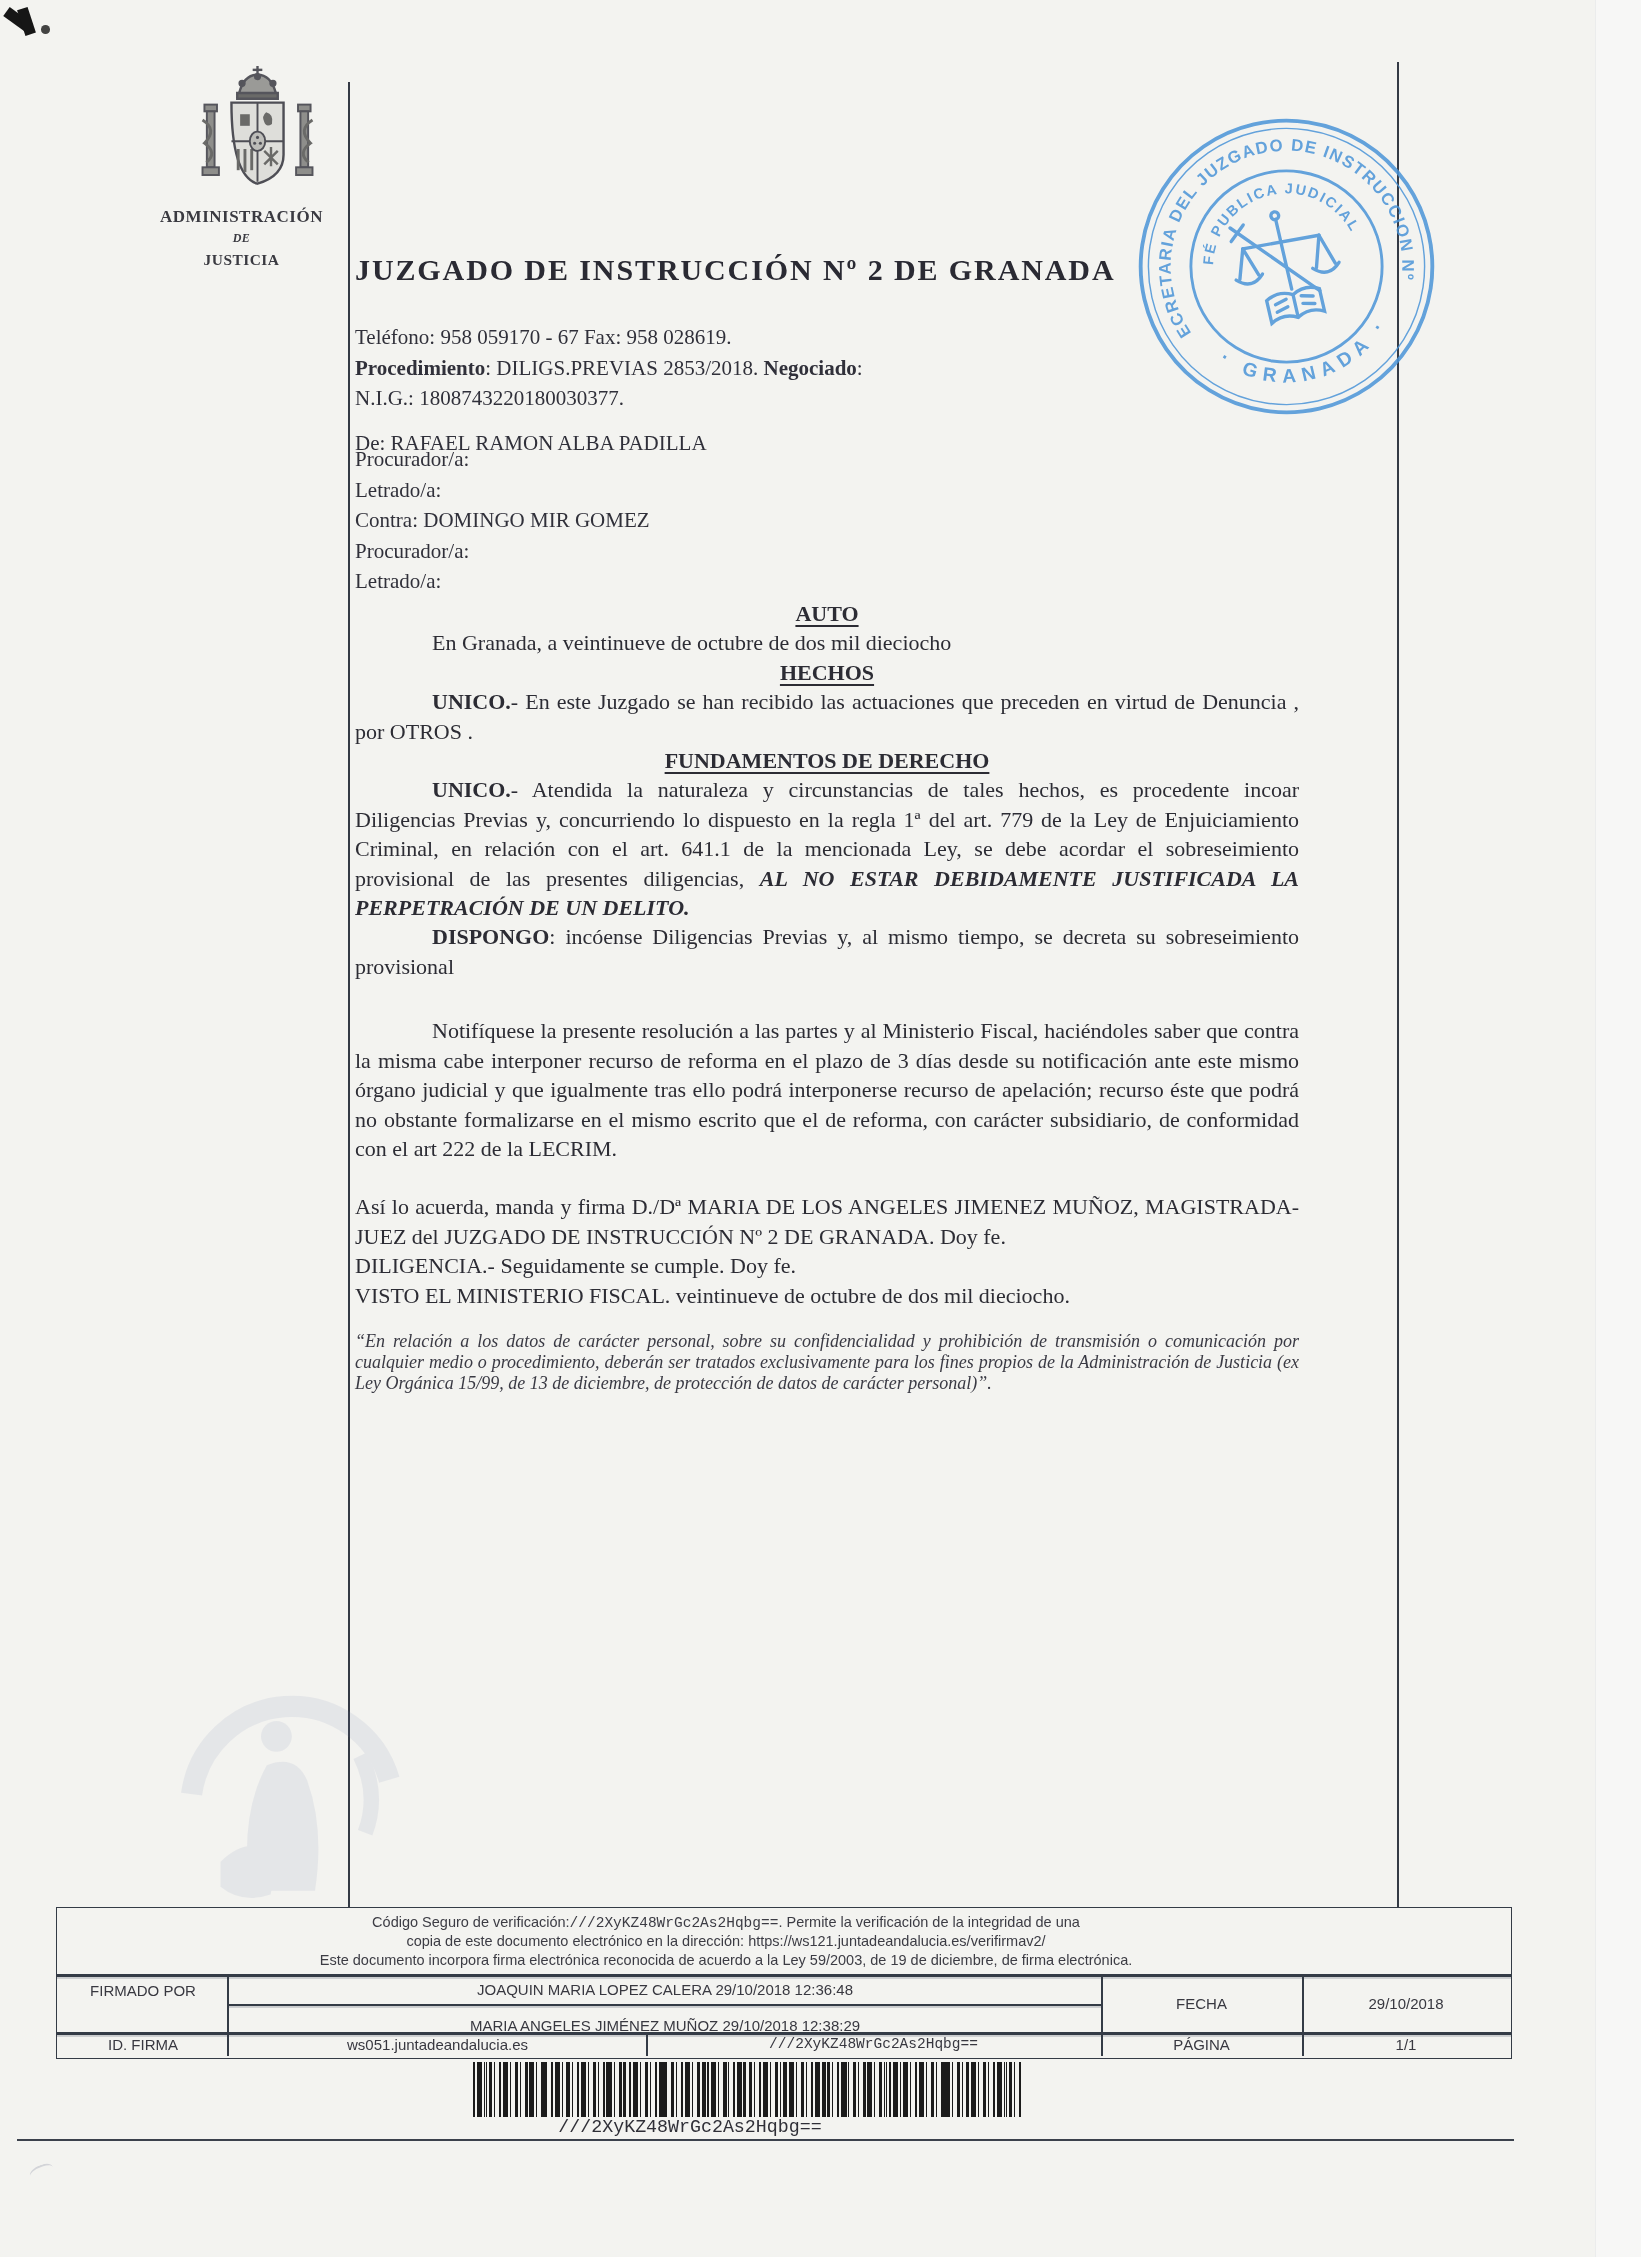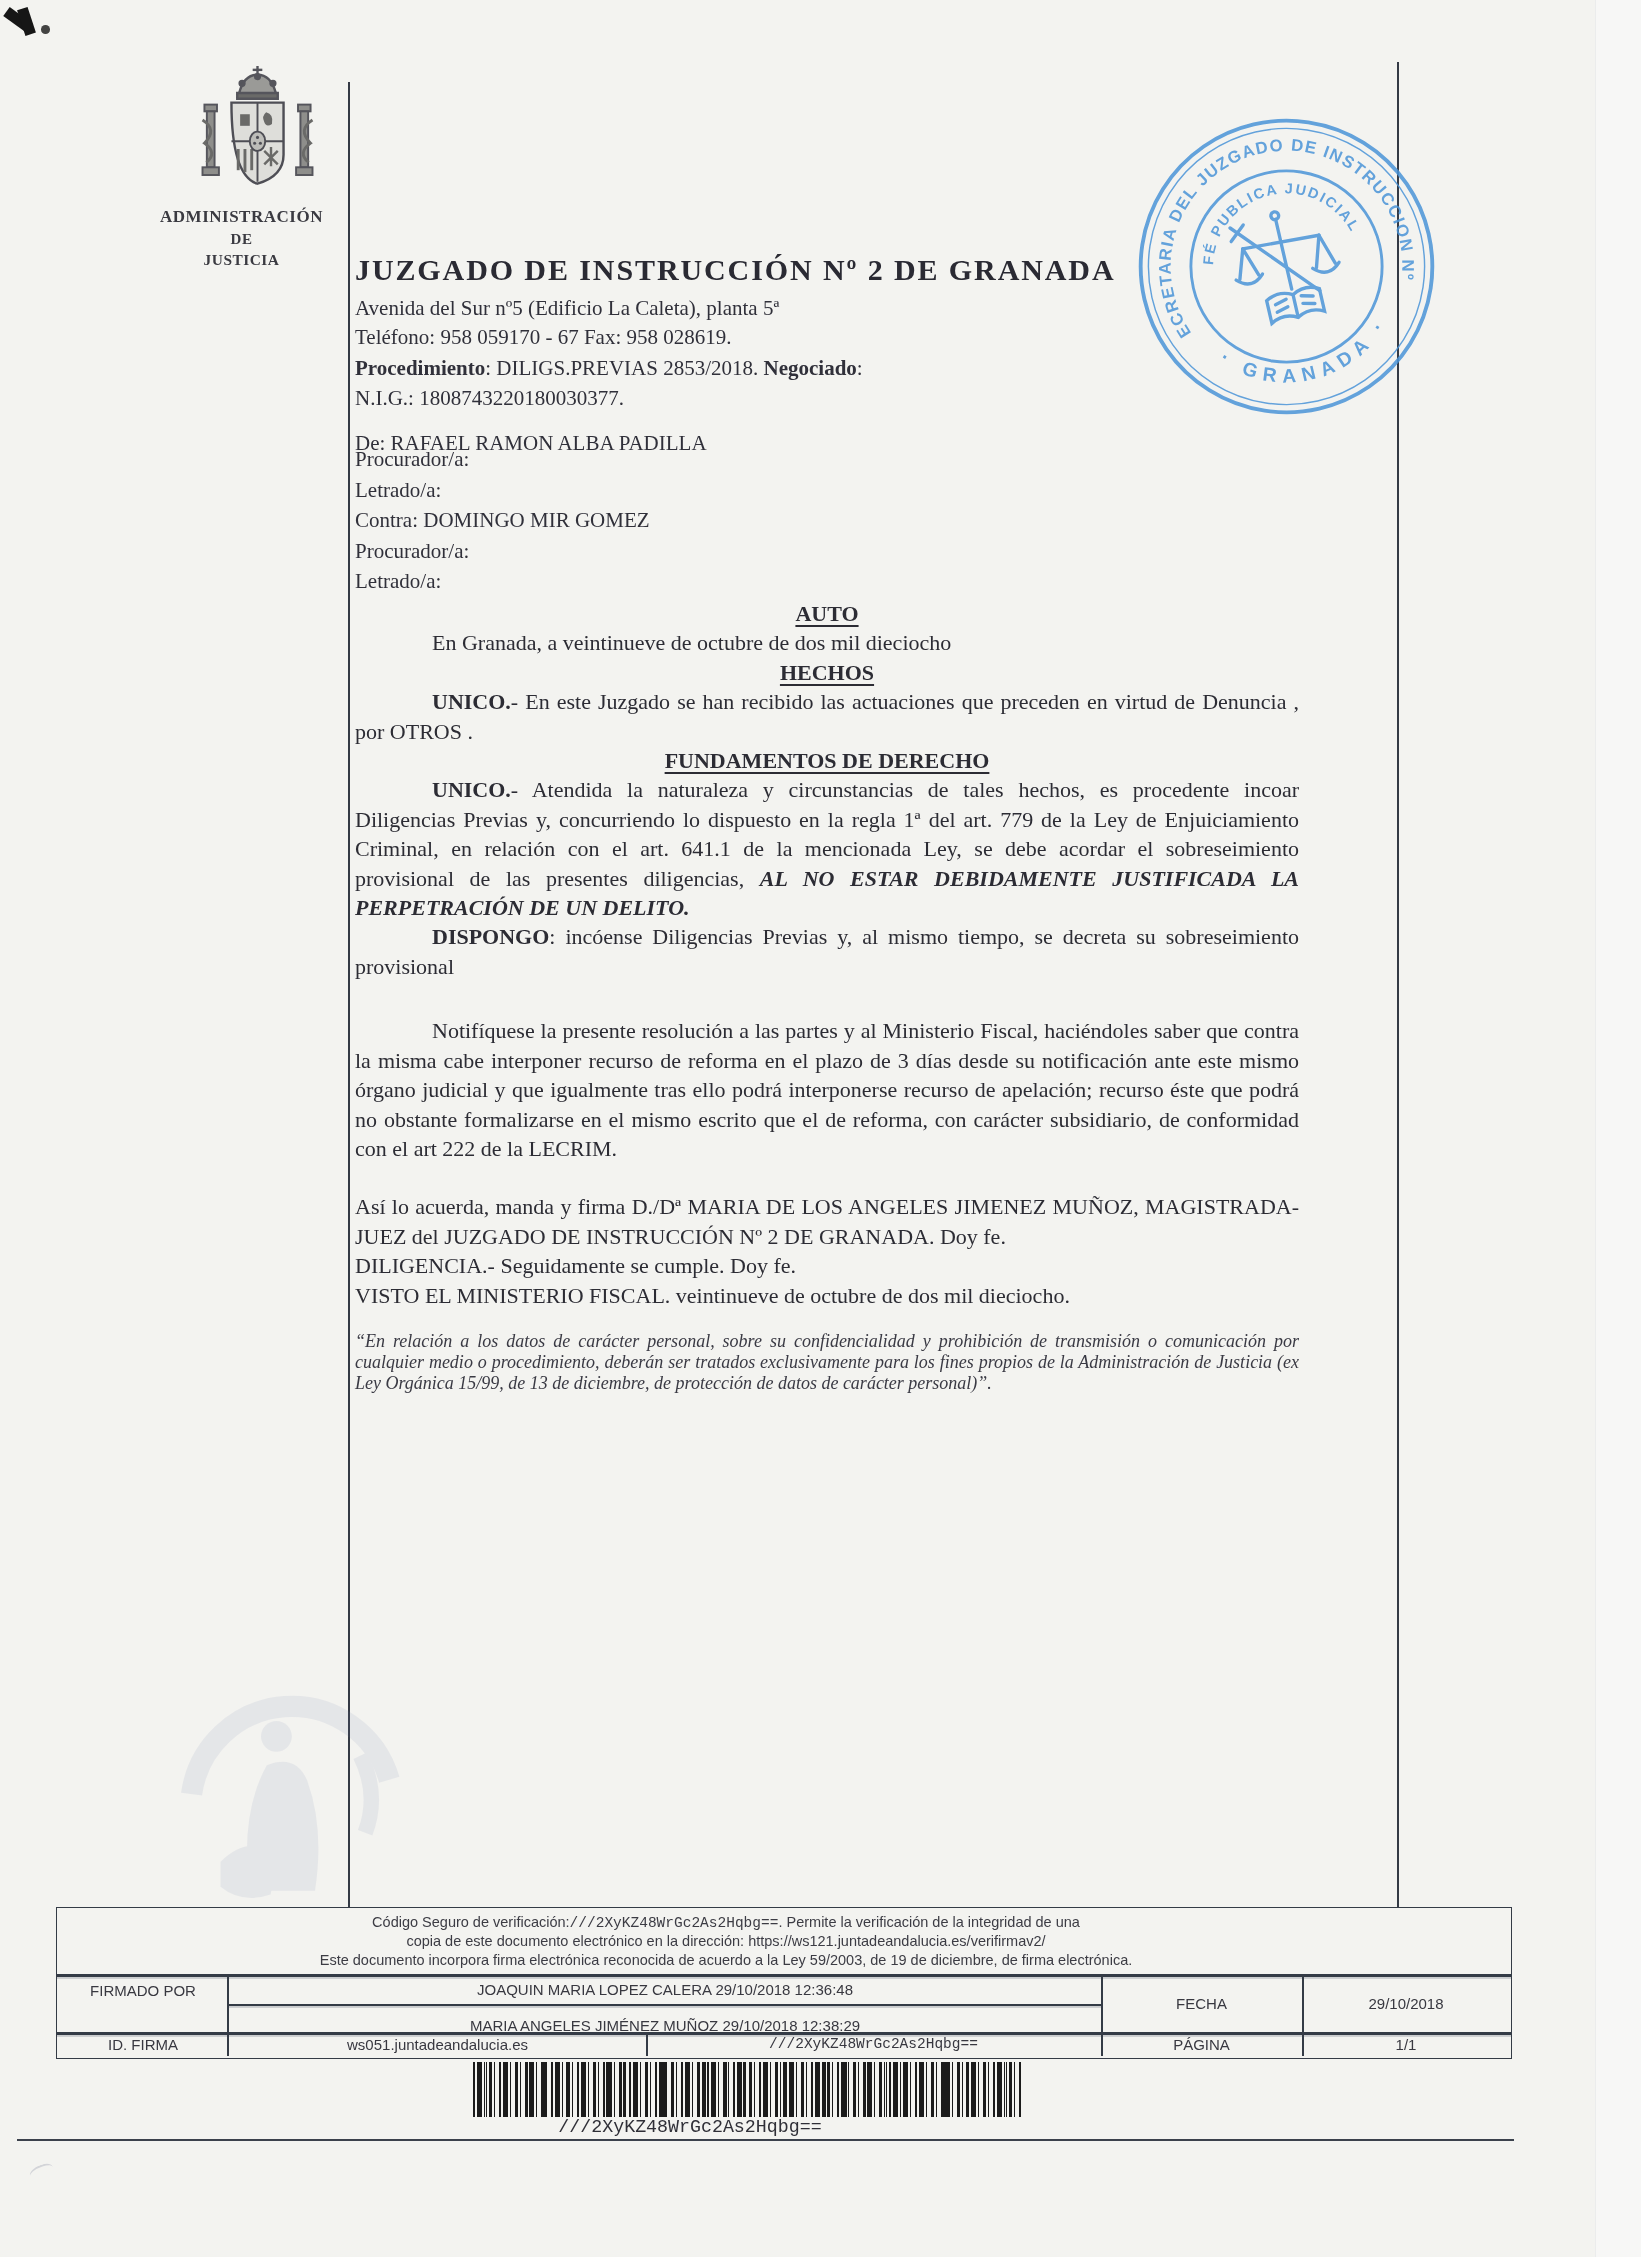--- a/index.html
+++ b/index.html
@@ -93,28 +93,27 @@
       <line x1="58" y1="90" x2="58" y2="114" stroke="#6a6a68" stroke-width="3"></line>
       <line x1="65" y1="90" x2="65" y2="112" stroke="#6a6a68" stroke-width="3"></line>
       <path d="M78 92 l14 14 M92 92 l-14 14 M85 88 v20" stroke="#6a6a68" stroke-width="2.5"></path>
       <ellipse cx="71" cy="82" rx="8" ry="10" fill="#bdbdb9" stroke="#4e4e55" stroke-width="2"></ellipse>
       <circle cx="71" cy="78" r="1.6" fill="#4e4e55"></circle>
       <circle cx="68" cy="84" r="1.6" fill="#4e4e55"></circle>
       <circle cx="74" cy="84" r="1.6" fill="#4e4e55"></circle>
     </g>
   </svg>
   <div class="org-line" style="top:207px;font-size:17px;">ADMINISTRACIÓN</div>
-  <div class="org-line" style="top:231px;font-size:15px;">DE</div>
+  <div class="org-line" style="top:231px;font-size:12px;font-style:italic;">DE</div>
   <div class="org-line" style="top:251px;font-size:15.4px;">JUSTICIA</div>
 
   <div class="vline" style="left:348px;top:82px;height:1825px;"></div>
   <div class="vline" style="left:1397px;top:62px;height:1845px;"></div>
 
   <div class="court-title">JUZGADO DE INSTRUCCIÓN Nº 2 DE GRANADA</div>
-  <div class="hdr" style="top:293px;">Avenida del Sur nº5 (Edificio La Caleta), planta 5ª</div>
   <div class="hdr" style="top:322px;">Teléfono: 958 059170 - 67  Fax: 958 028619.</div>
   <div class="hdr" style="top:353px;"><b>Procedimiento</b><span>: DILIGS.PREVIAS  2853/2018. </span><b>Negociado</b><span>:</span></div>
   <div class="hdr" style="top:383px;">N.I.G.: 1808743220180030377.</div>
   <div class="hdr" style="top:428px;">De: RAFAEL RAMON ALBA PADILLA</div>
   <div class="hdr" style="top:444px;">Procurador/a:</div>
   <div class="hdr" style="top:475px;">Letrado/a:</div>
   <div class="hdr" style="top:505px;">Contra: DOMINGO MIR GOMEZ</div>
   <div class="hdr" style="top:536px;">Procurador/a:</div>
   <div class="hdr" style="top:566px;">Letrado/a:</div>
 

